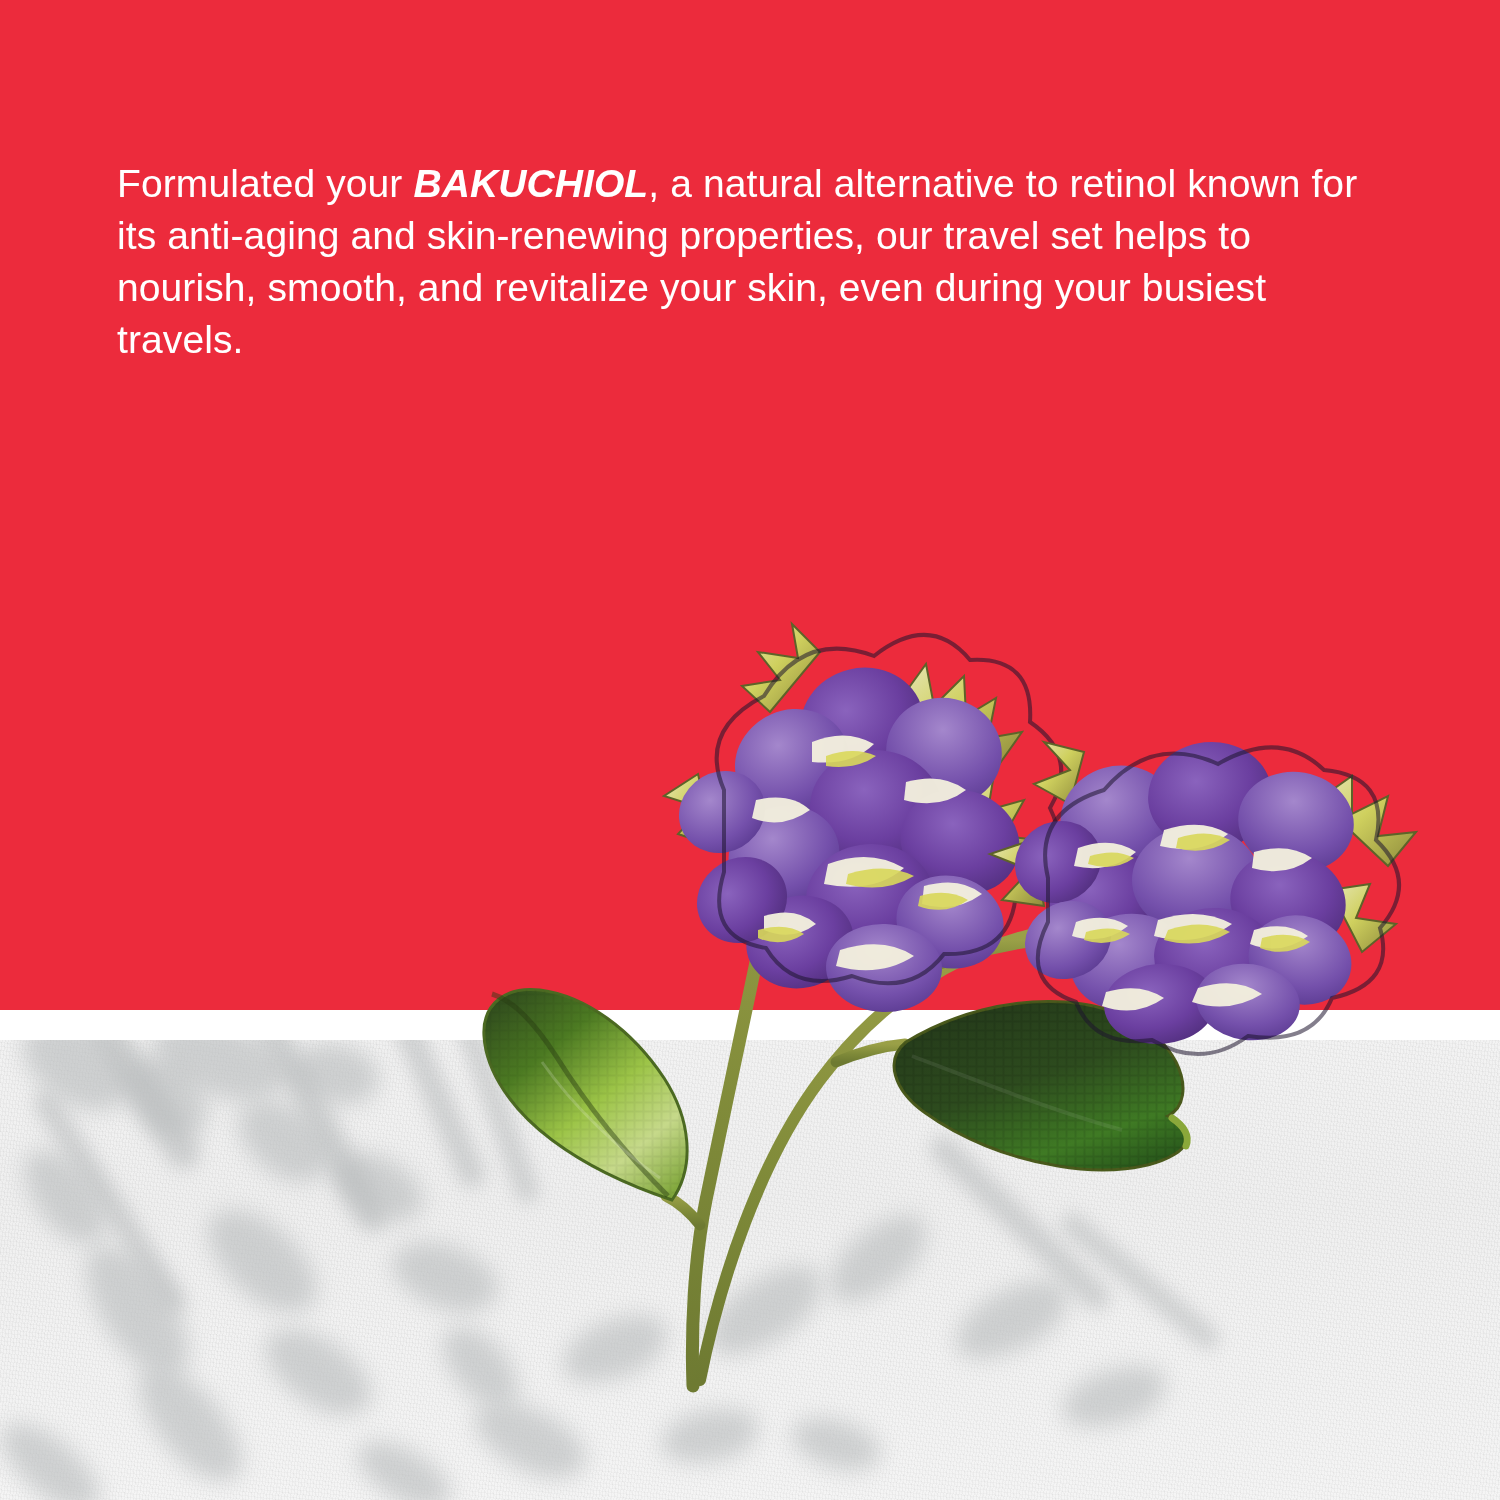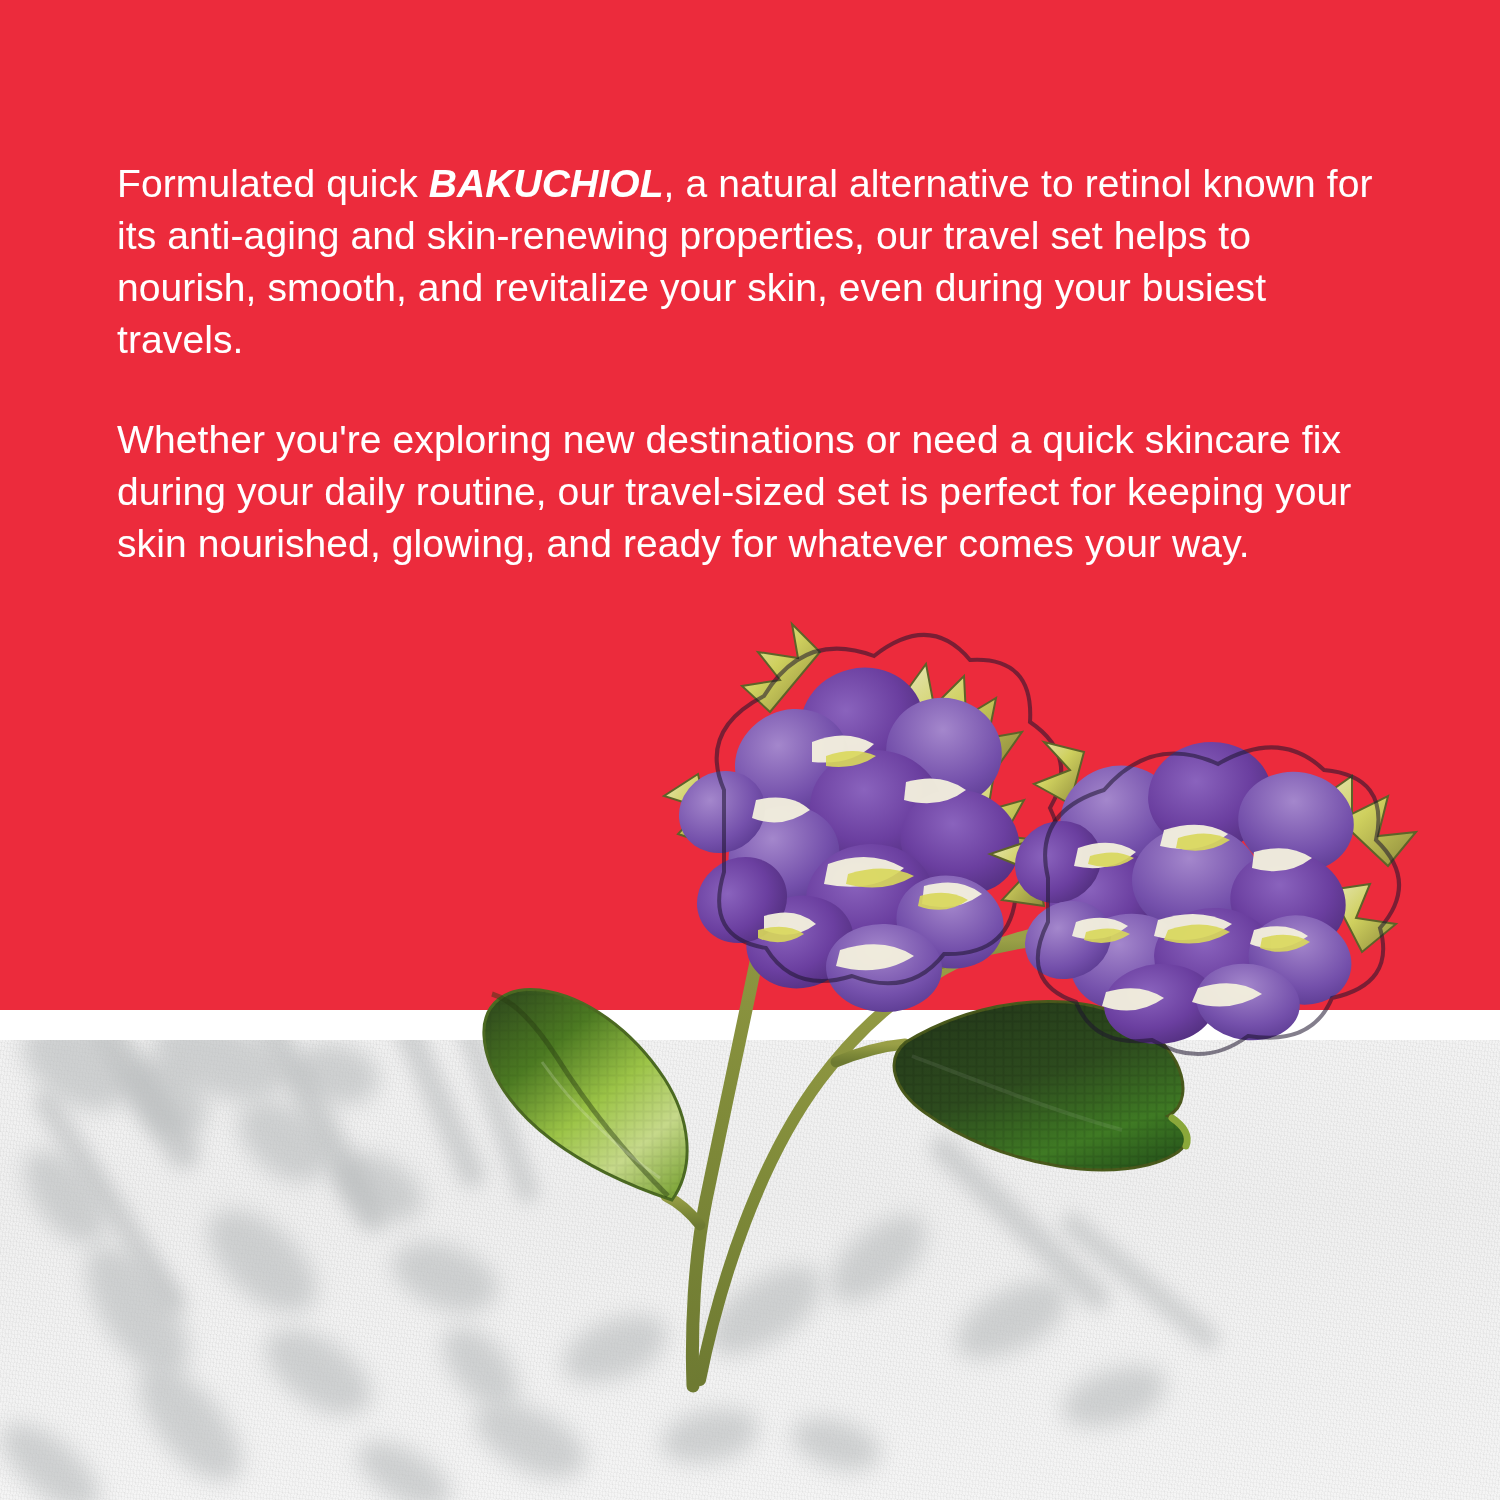--- a/index.html
+++ b/index.html
@@ -138,22 +138,21 @@
     <div class="shadow-blob" style="left:950px; top:250px; width:124px; height:60px; transform:rotate(-28deg);"></div>
     <div class="shadow-blob" style="left:660px; top:370px; width:100px; height:52px; transform:rotate(-12deg);"></div>
     <div class="shadow-blob" style="left:790px; top:380px; width:92px; height:48px; transform:rotate(16deg);"></div>
     <div class="shadow-blob" style="left:1060px; top:330px; width:108px; height:54px; transform:rotate(-18deg);"></div>
     <div class="shadow-blob" style="left:120px; top:352px; width:140px; height:64px; transform:rotate(50deg);"></div>
     <div class="shadow-blob" style="left:-10px; top:400px; width:120px; height:54px; transform:rotate(40deg);"></div>
     <div class="shadow-blob" style="left:352px; top:410px; width:104px; height:50px; transform:rotate(30deg);"></div>
   </div>
 
   <div id="copy">
-    <p class="para"><span>Formulated quick </span><b>BAKUCHIOL</b><span>, a natural alternative to retinol known for its anti-aging and skin-renewing properties, our travel set helps to nourish, smooth, and revitalize your skin, even during your busiest travels.</span></p>
-    <p class="para second">Whether you're exploring new destinations or need a quick skincare fix during your daily routine, our travel-sized set is perfect for keeping your skin nourished, glowing, and ready for whatever comes your way.</p>
+    <p class="para"><span>Formulated your </span><b>BAKUCHIOL</b><span>, a natural alternative to retinol known for its anti-aging and skin-renewing properties, our travel set helps to nourish, smooth, and revitalize your skin, even during your busiest travels.</span></p>
   </div>
 
   <svg id="plant" viewBox="0 0 1500 1500" xmlns="http://www.w3.org/2000/svg">
     <defs>
       <linearGradient id="stemGrad" x1="0" y1="0" x2="0" y2="1">
         <stop offset="0%" stop-color="#9aa047"></stop>
         <stop offset="55%" stop-color="#7f8a39"></stop>
         <stop offset="100%" stop-color="#6e7a32"></stop>
       </linearGradient>
       <linearGradient id="leafLightGrad" x1="0.1" y1="0" x2="0.9" y2="1">

